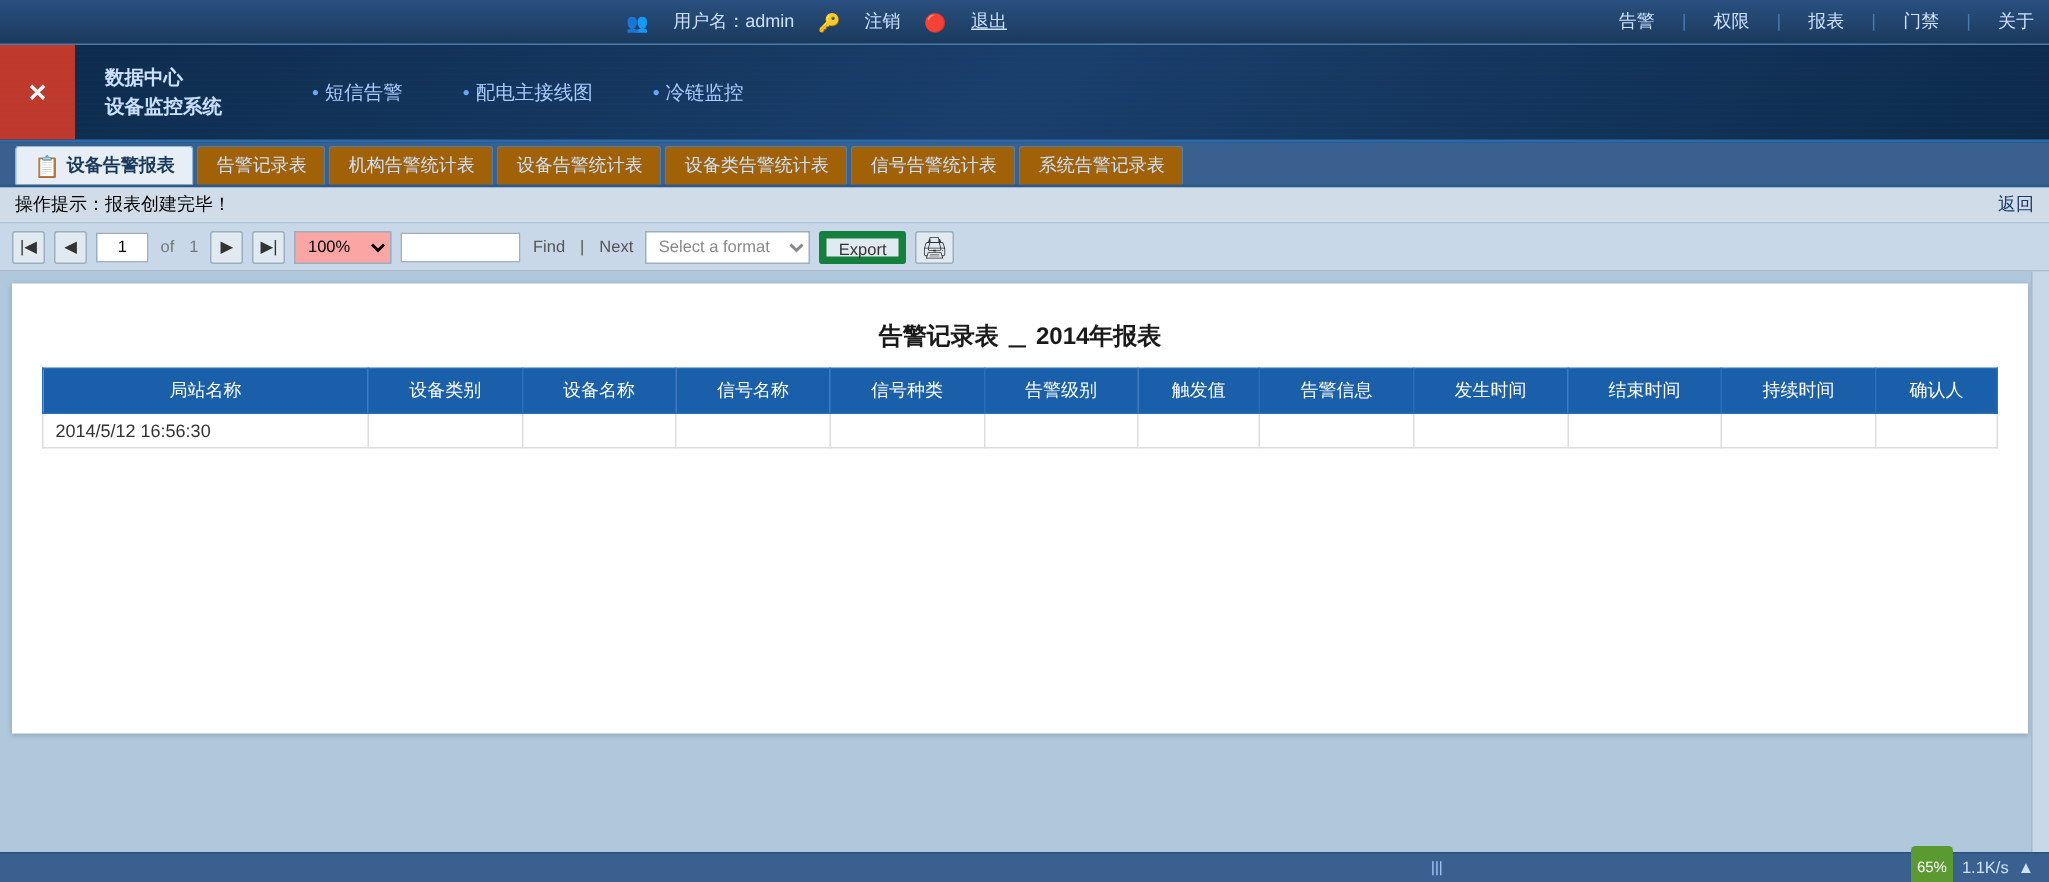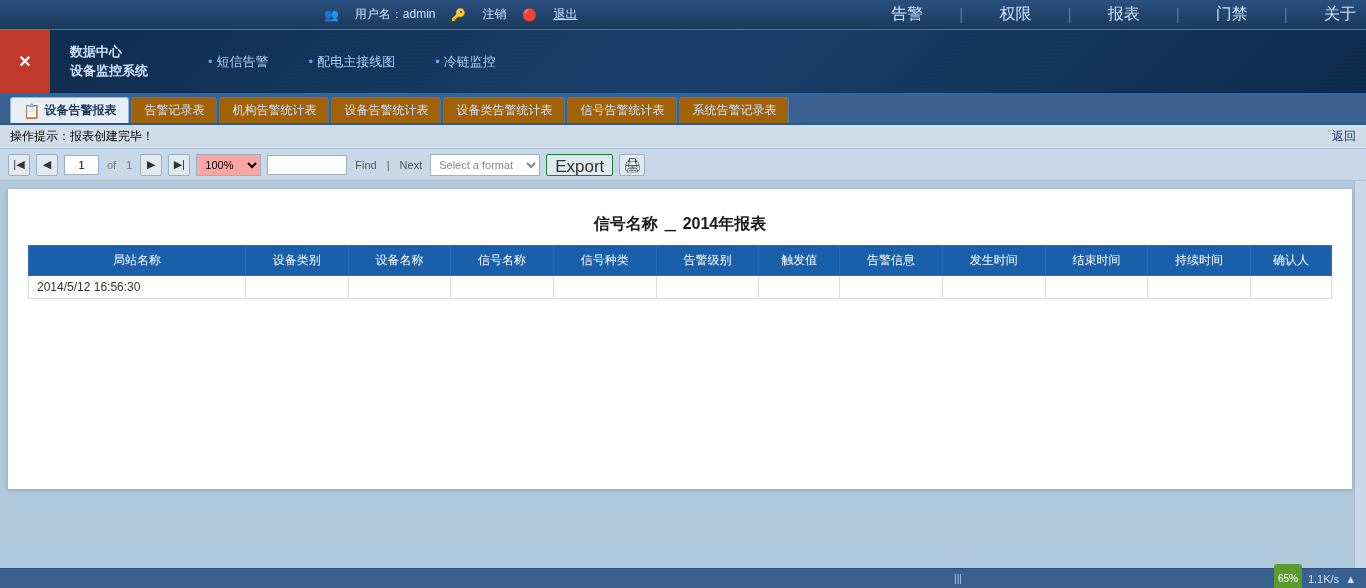--- a/index.html
+++ b/index.html
@@ -32,23 +32,24 @@
     .top-header-center {
       display: flex;
       align-items: center;
       gap: 16px;
       color: #cce0ff;
       font-size: 12px;
     }
     .top-header-right {
       display: flex;
       align-items: center;
-      gap: 36px;
-      color: #cce0ff;
-      font-size: 16px;
+      gap: 16px;
+      color: #cce0ff;
+      font-size: 12px;
+      font-family: Liberation Mono, monospace;
     }
     .top-header-right span {
       cursor: pointer;
     }
     .separator {
       color: #4a7aac;
     }
 
     
     .app-header {
@@ -213,23 +214,23 @@
       font-size: 11px;
       padding: 0 4px;
       width: 110px;
       cursor: pointer;
       color: #888;
     }
     .export-btn {
       padding: 2px 8px;
       height: 22px;
       background: #e0eaf0;
-      border: 1px solid #15803d;
+      border: 5px solid #15803d;
       border-radius: 2px;
-      font-size: 17px;
+      font-size: 11px;
       cursor: pointer;
       color: #333;
     }
     .print-icon-btn {
       width: 26px;
       height: 22px;
       background: #e0eaf0;
       border: 1px solid #9ab0c0;
       border-radius: 2px;
       display: flex;
@@ -412,21 +413,21 @@
         <option>Excel</option>
         <option>Word</option>
         <option>CSV</option>
       </select>
       <button class="export-btn">Export</button>
       <button class="print-icon-btn" title="Print">🖨</button>
     </div>
 
     <div style="flex:1; overflow:auto; padding:8px 14px 8px 8px; background:#b0c8dc;">
       <div class="report-content">
-        <div class="report-title">信号名称 ＿ 2014年报表</div>
+        <div class="report-title">告警记录表 ＿ 2014年报表</div>
         <table class="report-table">
           <thead>
             <tr>
               <th>局站名称</th>
               <th>设备类别</th>
               <th>设备名称</th>
               <th>信号名称</th>
               <th>信号种类</th>
               <th>告警级别</th>
               <th>触发值</th>

